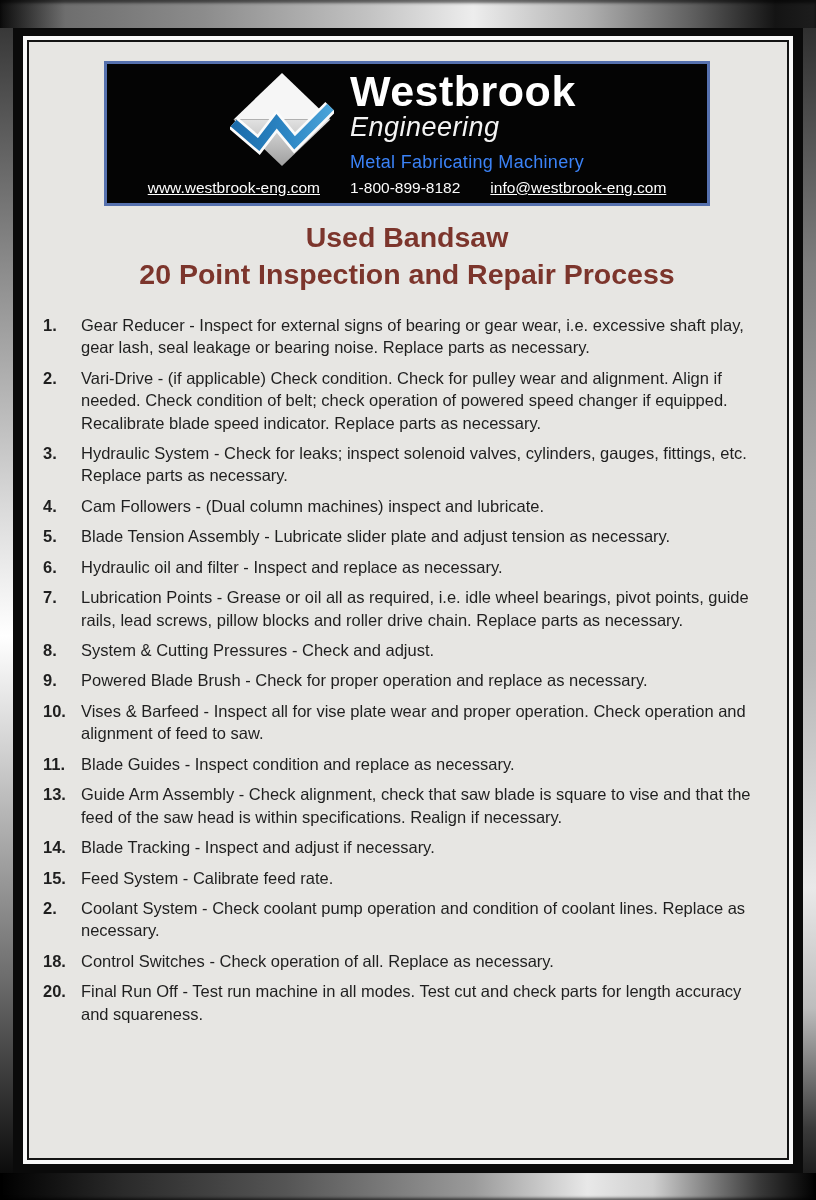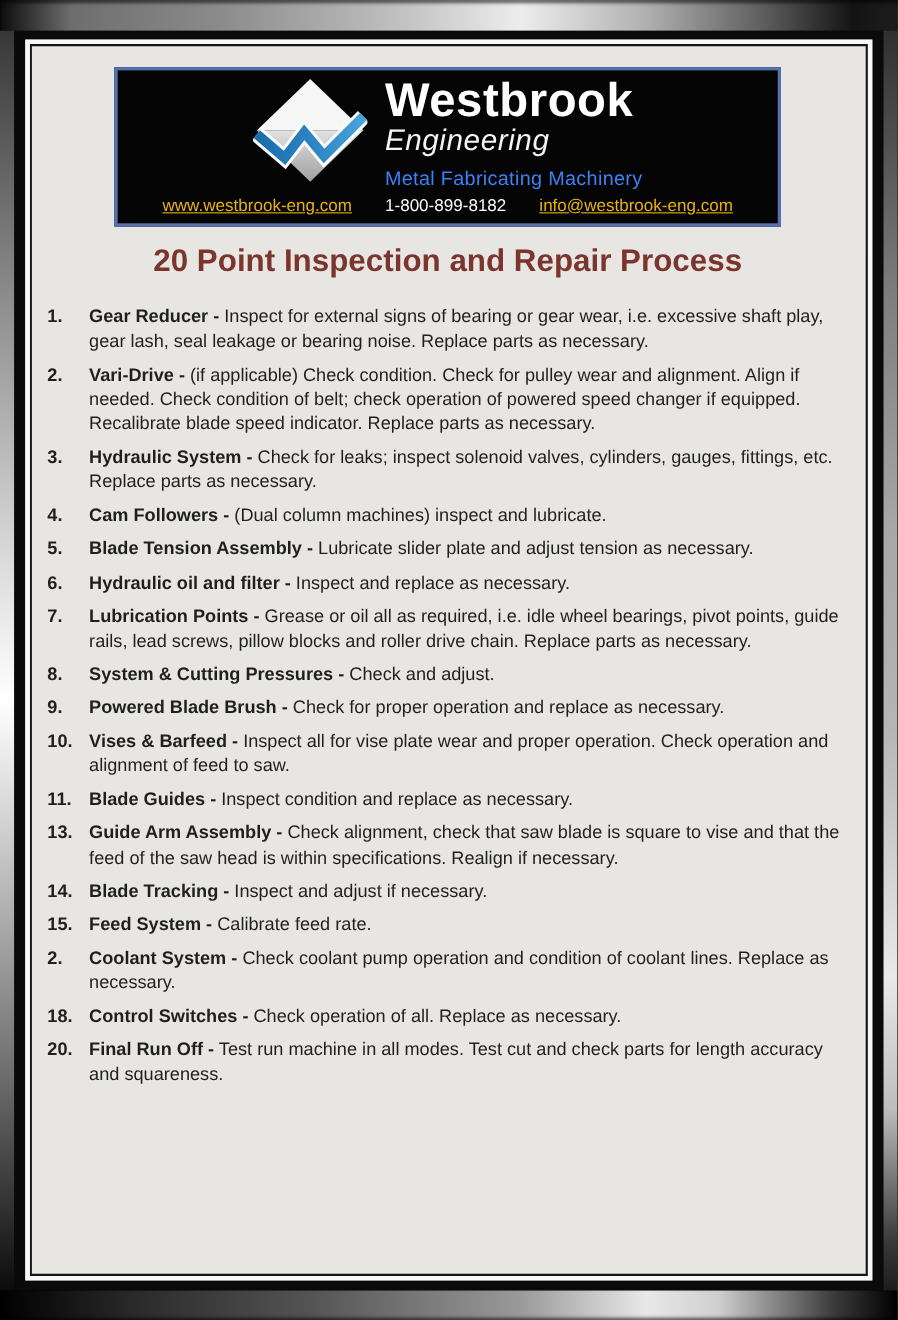--- a/index.html
+++ b/index.html
@@ -29,33 +29,33 @@
   
   .hdr-box{width:606px;margin:7px auto 0;box-sizing:border-box;background:#040404;
            border:3px solid #5671ae;padding:6px 10px 6px 10px;}
   .hdr-top{display:flex;align-items:center;justify-content:center;gap:16px;}
   .hdr-text{color:#fff;text-align:left;}
   .brand-name{font-size:43px;font-weight:bold;letter-spacing:.5px;line-height:1.0;}
   .brand-sub{font-size:27px;font-weight:normal;letter-spacing:.5px;line-height:1.1;color:#f4f4f4;font-style:italic;}
   .tagline{font-size:18px;margin-top:9px;color:#3b82f6;letter-spacing:.3px;}
   .hdr-contact{display:flex;justify-content:center;gap:30px;margin-top:6px;
                font-size:15.5px;color:#fbfbfb;}
-  .hdr-contact a{color:#eab308;text-decoration:underline;cursor:pointer;}
+  .hdr-contact a{color:#ffffff;text-decoration:underline;cursor:pointer;}
   .hdr-contact .phone{text-decoration:none;}
 
   
   .title{margin-top:13px;text-align:center;color:#7c352c;font-weight:bold;
          font-size:28.5px;line-height:1.3;}
 
   
   .list{margin-top:21px;}
   .item{display:flex;margin-bottom:8px;}
   .num{flex:0 0 38px;font-weight:bold;font-size:16.5px;line-height:1.36;color:#1f1f1f;}
   .body{flex:1;margin:0;font-size:16.5px;line-height:1.36;color:#1f1f1f;padding-right:2px;}
-  .body b{font-weight:bold;}
+  .body b{font-weight:normal;}
 </style>
 </head>
 <body>
 
 <div class="poster">
   <div class="m-strip m-left"></div>
   <div class="m-strip m-right"></div>
   <div class="m-strip m-top"></div>
   <div class="m-strip m-bottom"></div>
 
@@ -90,20 +90,21 @@
           </div>
         </div>
         <div class="hdr-contact">
           <a>www.westbrook-eng.com</a>
           <span class="phone">1-800-899-8182</span>
           <a>info@westbrook-eng.com</a>
         </div>
       </div>
 
       <div class="title">
+        <div>Used Bandsaw</div>
         <div>20 Point Inspection and Repair Process</div>
       </div>
 
       <div class="list">
         <div class="item">
             <span class="num">1.</span>
             <p class="body"><b>Gear Reducer -</b> <span>Inspect for external signs of bearing or gear wear, i.e. excessive shaft play, gear lash, seal leakage or bearing noise. Replace parts as necessary.</span></p>
           </div>
         <div class="item">
             <span class="num">2.</span>

